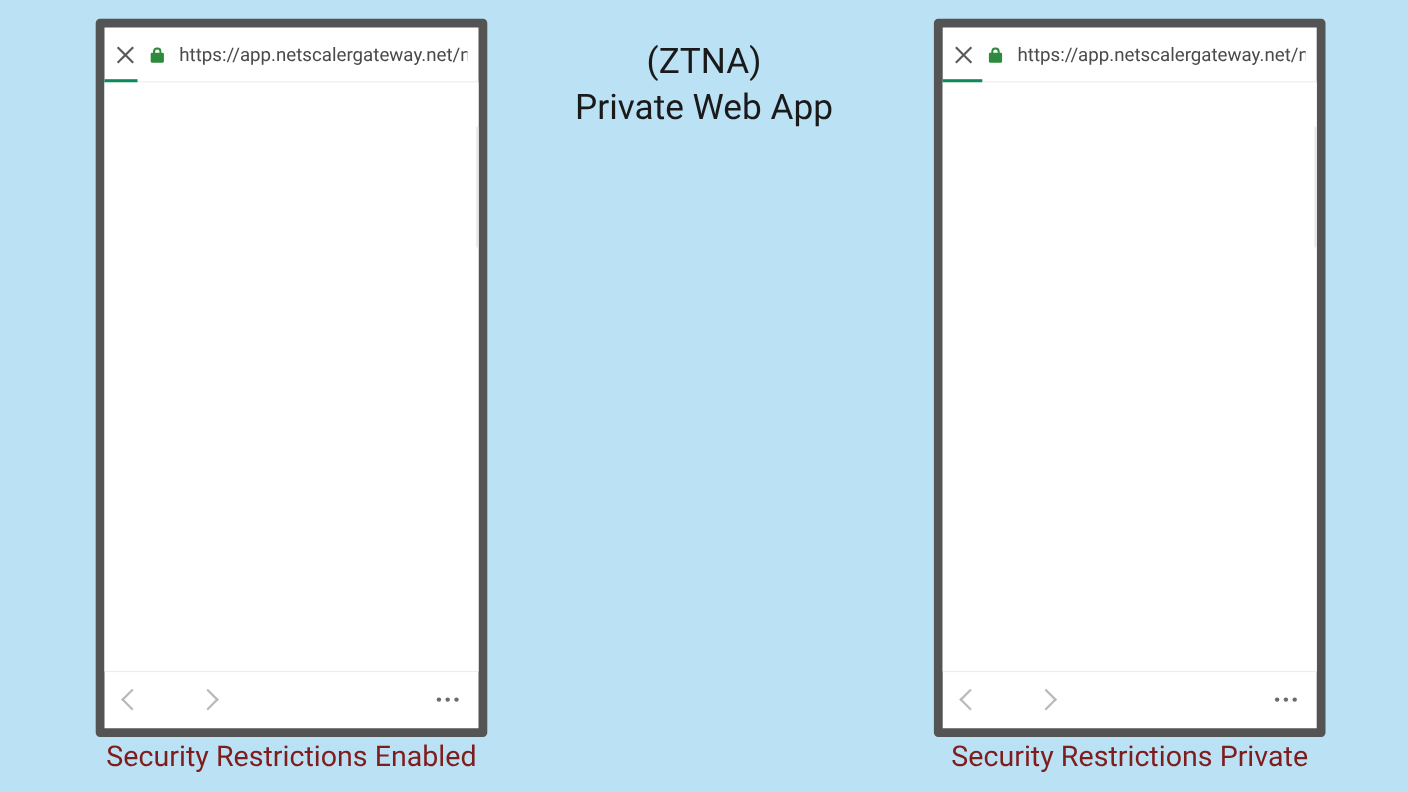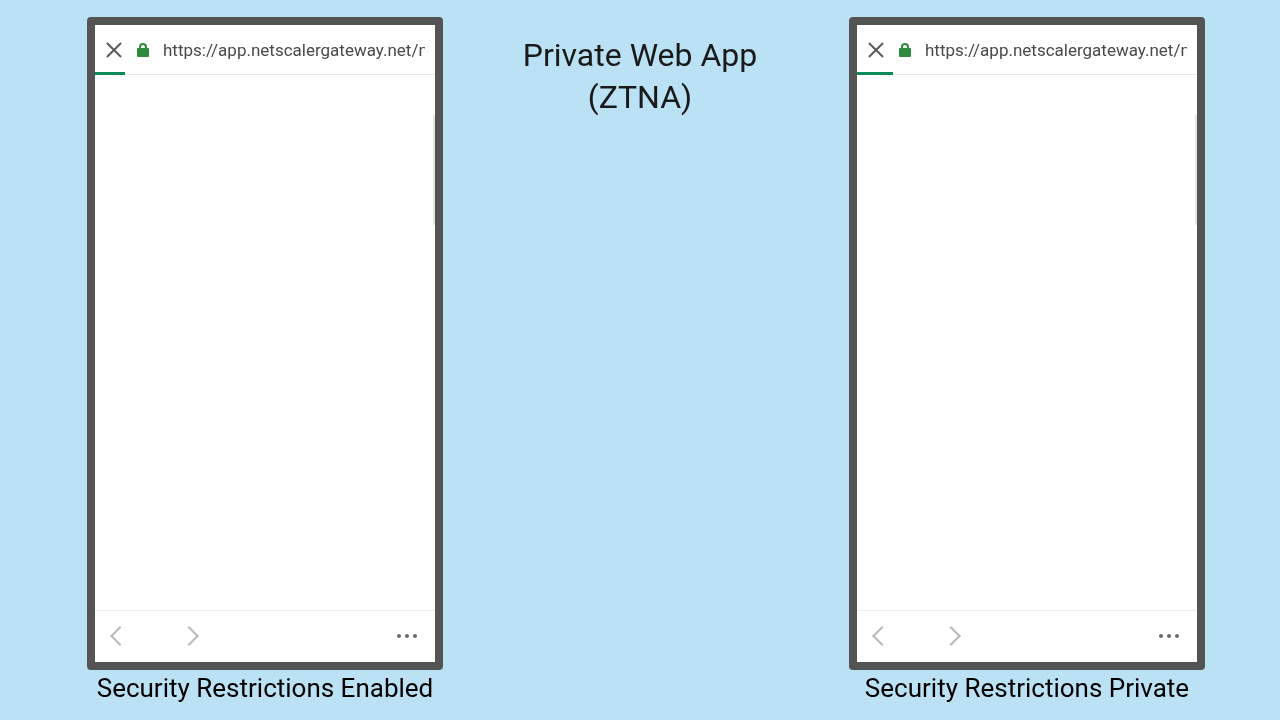--- a/index.html
+++ b/index.html
@@ -146,33 +146,33 @@
     height: 4px;
     background: #6a6a6a;
     border-radius: 50%;
   }
 
   .caption {
     position: absolute;
     top: 673px;
     width: 356px;
     text-align: center;
-    color: #000000;
+    color: #7f1d1d;
     font-size: 26px;
     font-weight: 400;
   }
   .caption-left { left: 87px; }
   .caption-right { left: 849px; }
 </style>
 </head>
 <body>
 
 <div class="center-title">
+  <div>(ZTNA)</div>
   <div>Private Web App</div>
-  <div>(ZTNA)</div>
 </div>
 
 <div class="phone-frame phone-left">
   <div class="addr-bar">
     <div class="close-x"></div>
     <div class="lock">
       <div class="lock-shackle"></div>
       <div class="lock-body"></div>
     </div>
     <div class="url">https://app.netscalergateway.net/ngs/...</div>

